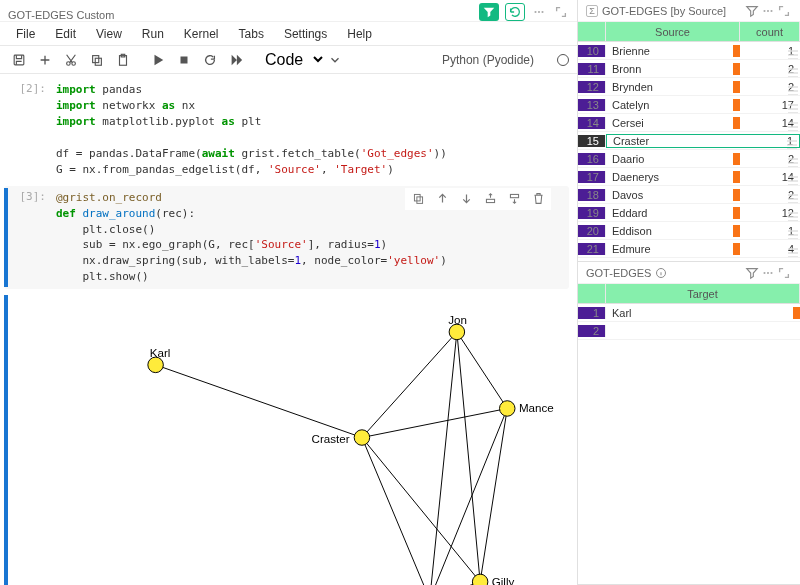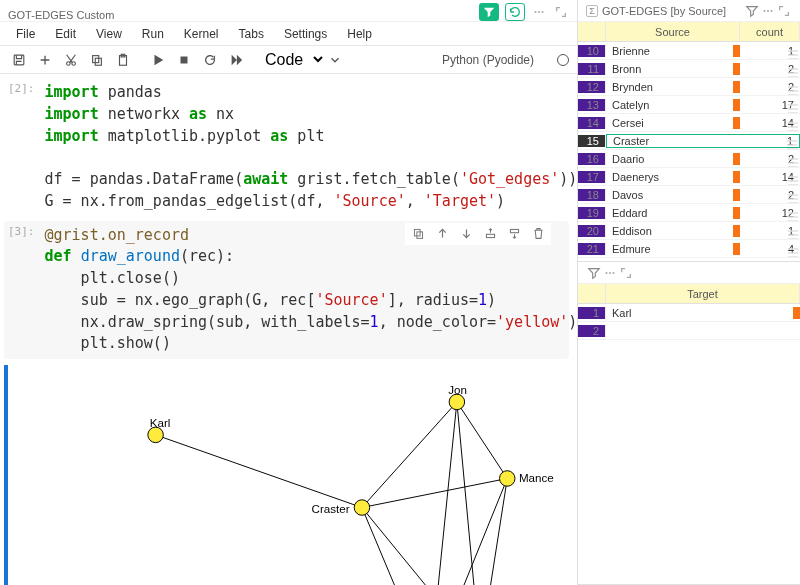--- a/index.html
+++ b/index.html
@@ -26,21 +26,21 @@
   .cell-type { font-size: 16px; padding: 2px 6px; border: none; background: transparent; cursor: pointer; margin-left: 4px; }
   .kernel-status { margin-left: auto; display: flex; align-items: center; gap: 23px; font-size: 12px; color: #555; }
   .kernel-dot { width: 12px; height: 12px; border: 1.5px solid #555; border-radius: 50%; }
   
   .notebook { flex: 1; overflow: hidden; padding: 6px 8px 0 4px; }
   .cell { display: flex; margin-bottom: 6px; }
   .gutter { width: 4px; margin-right: 4px; }
   .gutter.active { background: #1976d2; }
   .prompt { width: 40px; text-align: right; color: #aaa; font-family: Menlo, Consolas, monospace; font-size: 11px; padding-top: 2px; padding-right: 6px; }
   .cell-body { flex: 1; }
-  .code { font-family: Menlo, Consolas, monospace; font-size: 15px; line-height: 1.45; white-space: pre; padding: 2px 4px; }
+  .code { font-family: Menlo, Consolas, monospace; font-size: 11px; line-height: 1.45; white-space: pre; padding: 2px 4px; }
   .cell-toolbar { position: absolute; right: 18px; display: flex; gap: 6px; background: #fff; padding: 2px 4px; }
   .cell-toolbar .tb-btn { width: 18px; height: 18px; color: #777; }
   .cell-toolbar svg { width: 13px; height: 13px; }
   .cell-wrapper { position: relative; }
   
   .kw { color: #009400; font-weight: bold; }
   .str { color: #c41a16; }
   .fn { color: #0070c1; }
   .num { color: #1c00cf; }
   .dec { color: #795e26; }
@@ -52,21 +52,21 @@
   .edge { stroke: #000; stroke-width: 1; }
   
   .right-panel { flex: 1; display: flex; flex-direction: column; }
   .grid-section { display: flex; flex-direction: column; border-bottom: 1px solid #e0e0e0; }
   .grid-section.top { height: 262px; }
   .grid-section.bottom { flex: 1; }
   .grid-header { height: 22px; display: flex; align-items: center; padding: 0 8px; border-bottom: 1px solid #f0f0f0; }
   .grid-title { font-size: 11px; color: #666; flex: 1; display: flex; align-items: center; gap: 4px; }
   .sigma-ico { width: 12px; height: 12px; display: inline-flex; align-items: center; justify-content: center; border: 1px solid #bbb; border-radius: 2px; font-size: 9px; color: #888; }
   .grid-body { flex: 1; overflow: hidden; }
-  .grid-cols { display: flex; height: 20px; background: #fef9c3; border-bottom: 1px solid #e0e0e0; }
+  .grid-cols { display: flex; height: 20px; background: #86efac; border-bottom: 1px solid #e0e0e0; }
   .row-num-col { width: 28px; border-right: 1px solid #e8e8e8; }
   .col-head { flex: 1; font-size: 11px; color: #555; display: flex; align-items: center; justify-content: center; border-right: 1px solid #e8e8e8; }
   .grid-row { display: flex; height: 18px; align-items: center; font-size: 11px; border-bottom: 1px solid #f2f2f2; }
   .grid-row .rn { width: 28px; text-align: right; padding-right: 6px; color: #888; background: #4c1d95; border-right: 1px solid #eee; }
   .grid-row .c1 { flex: 1; padding-left: 6px; border-right: 7px solid #f97316; overflow: hidden; text-overflow: ellipsis; white-space: nowrap; }
   .grid-row .c2 { width: 60px; text-align: right; padding-right: 6px; position: relative; }
   .grid-row.selected { background: #fff; }
   .grid-row.selected .rn { background: #333; color: #fff; }
   .grid-row.selected .c1 { border: 1px solid #13b981; border-right: none; margin: -1px 0; }
   .grid-row.selected .c2 { border: 1px solid #13b981; border-left: none; margin: -1px 0; }
@@ -389,20 +389,29 @@
         <div class="grid-row">
           <div class="rn">22</div>
           <div class="c1">Gendry</div>
           <div class="c2 faint-bars">1</div>
         </div>
       </div>
   </div>
 
   <div class="grid-section bottom">
     <div class="grid-header">
+      <div class="grid-title">
+        <span>GOT-EDGES</span>
+        <span class="ico" style="width:12px;height:12px;">
+            <svg viewBox="0 0 16 16" fill="none" stroke="currentColor" stroke-width="1.3">
+              <circle cx="8" cy="8" r="6"></circle>
+              <path d="M8 5v0M8 7v4"></path>
+            </svg>
+          </span>
+      </div>
       <span class="ico">
           <svg viewBox="0 0 16 16" fill="none" stroke="currentColor" stroke-width="1.3">
             <path d="M2 3h12l-4.5 5v4l-3 2v-6z"></path>
           </svg>
         </span>
       <span class="ico dots-icon">
           <svg viewBox="0 0 16 16" fill="currentColor">
             <circle cx="4" cy="8" r="1.2"></circle>
             <circle cx="8" cy="8" r="1.2"></circle>
             <circle cx="12" cy="8" r="1.2"></circle>

